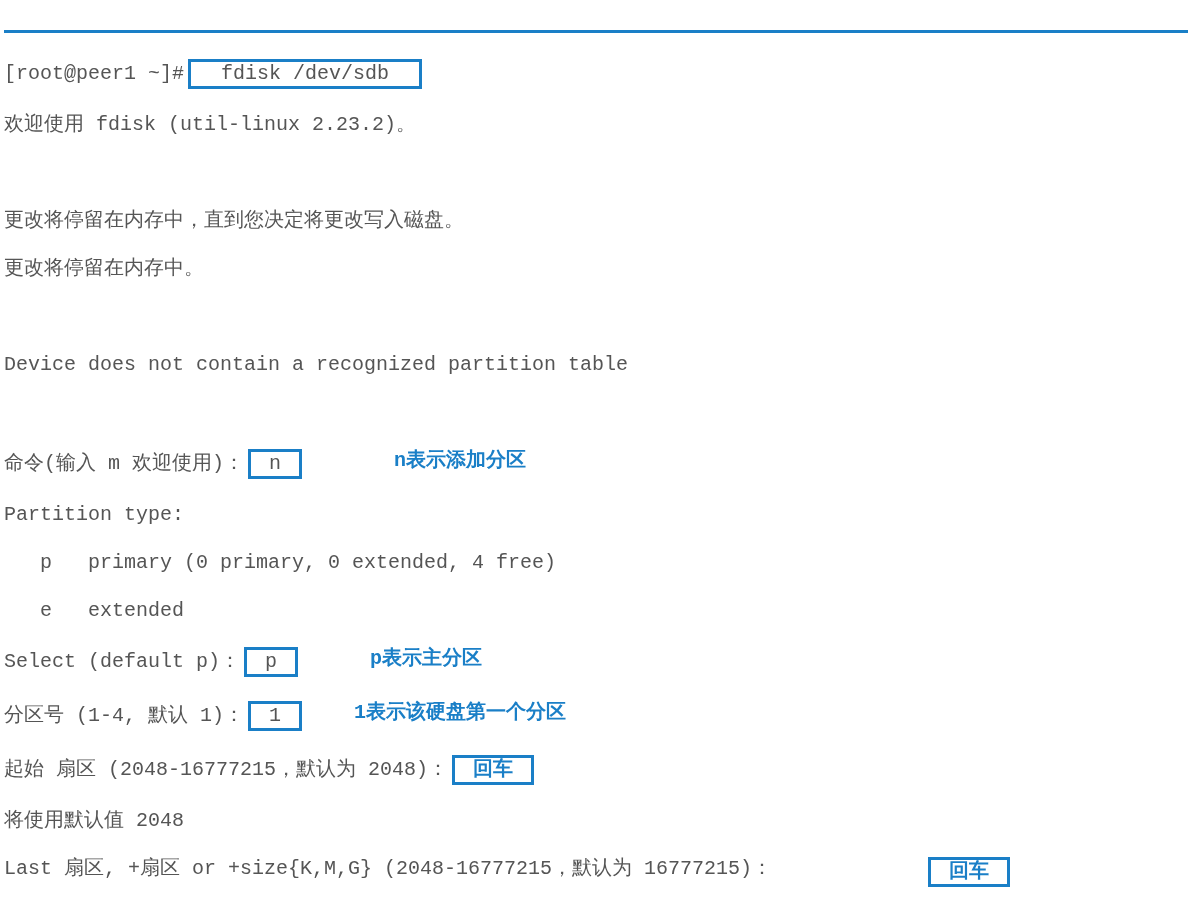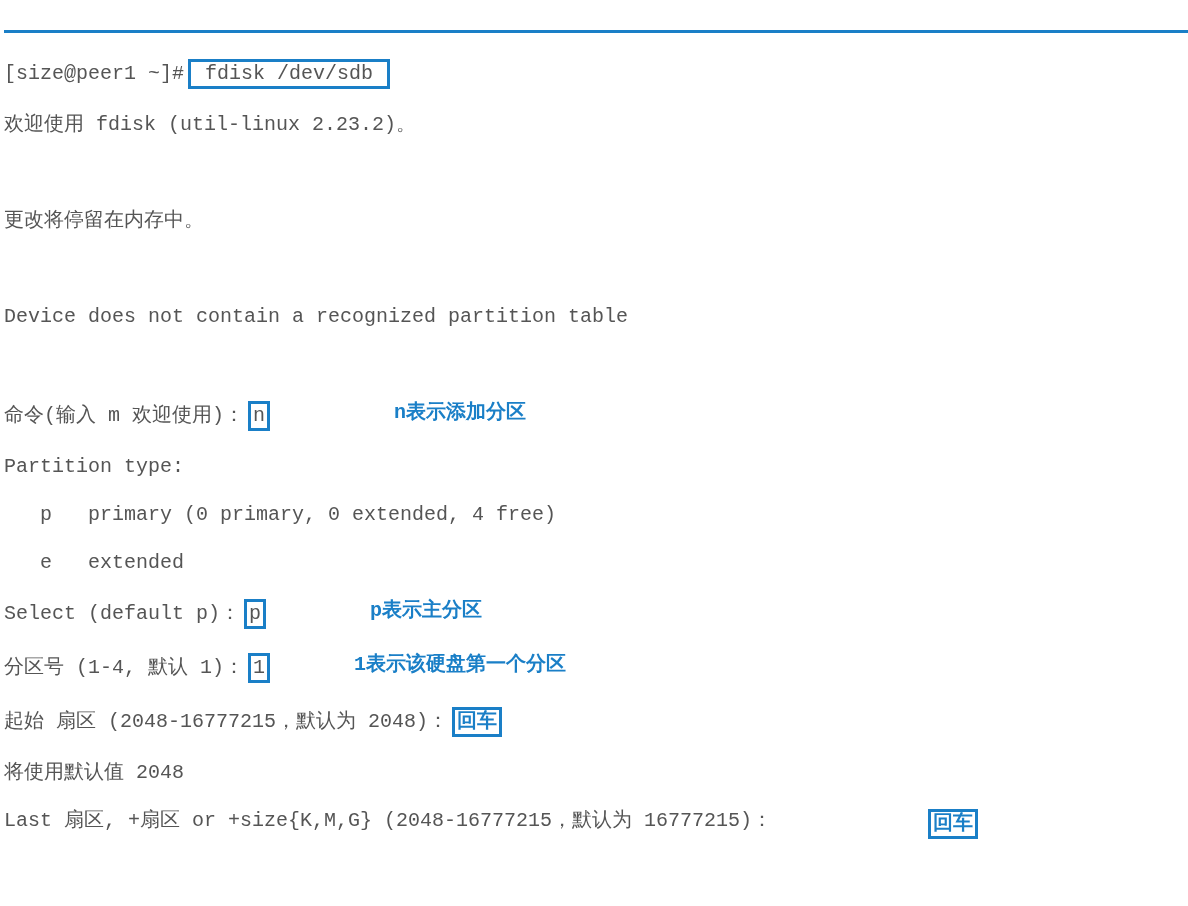--- a/index.html
+++ b/index.html
@@ -18,21 +18,21 @@
     box-sizing: border-box;
   }
   .hr-blue {
     border-top: 3px solid #1a7fc7;
     width: 100%;
     margin: 2px 0;
   }
   .box-blue {
     display: inline-block;
     border: 3px solid #1a7fc7;
-    padding: 0 2px;
+    padding: 0 18px;
     margin: 0 4px;
     box-sizing: border-box;
   }
   .note-blue {
     color: #1a7fc7;
     font-weight: bold;
     text-align: right;
   }
   .line {
     white-space: pre;
@@ -41,23 +41,24 @@
   }
   .abs {
     position: absolute;
   }
 </style>
 </head>
 <body>
 
 <div class="terminal">
 <div class="hr-blue"></div>
-<div class="line"><span>[size@peer1 ~]#</span><span class="box-blue"> fdisk /dev/sdb </span></div>
+<div class="line"><span>[root@peer1 ~]#</span><span class="box-blue"> fdisk /dev/sdb </span></div>
 <div class="line">欢迎使用 fdisk (util-linux 2.23.2)。</div>
 <div class="line"> </div>
+<div class="line">更改将停留在内存中，直到您决定将更改写入磁盘。</div>
 <div class="line">更改将停留在内存中。</div>
 <div class="line"> </div>
 <div class="line">Device does not contain a recognized partition table</div>
 <div class="line"> </div>
 <div class="line"><span>命令(输入 m 欢迎使用)：</span><span class="box-blue">n</span><span class="abs note-blue" style="left:390px">n表示添加分区</span></div>
 <div class="line">Partition type:</div>
 <div class="line">   p   primary (0 primary, 0 extended, 4 free)</div>
 <div class="line">   e   extended</div>
 <div class="line"><span>Select (default p)：</span><span class="box-blue">p</span><span class="abs note-blue" style="left:366px">p表示主分区</span></div>
 <div class="line"><span>分区号 (1-4, 默认 1)：</span><span class="box-blue">1</span><span class="abs note-blue" style="left:350px">1表示该硬盘第一个分区</span></div>

